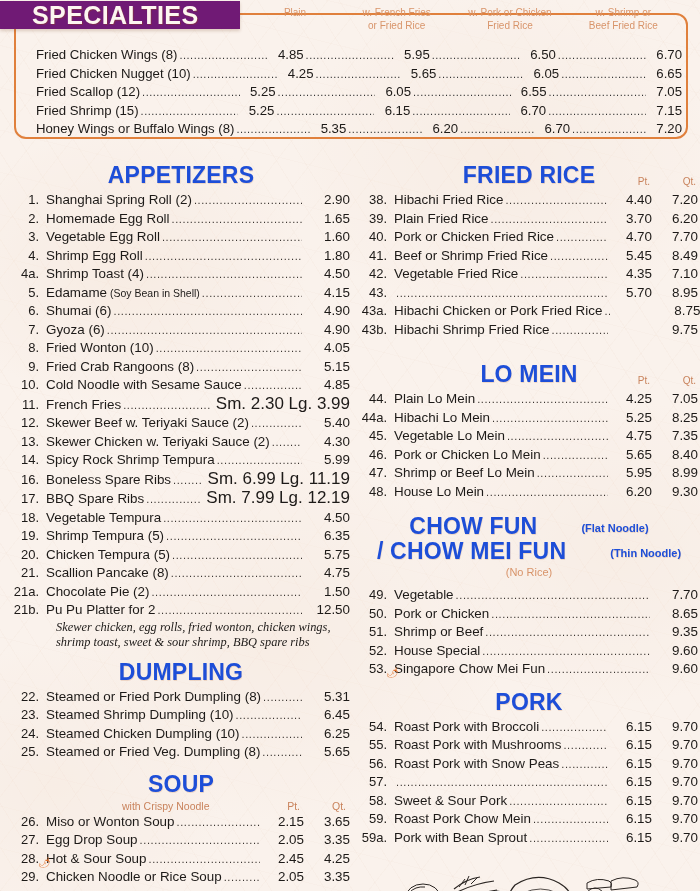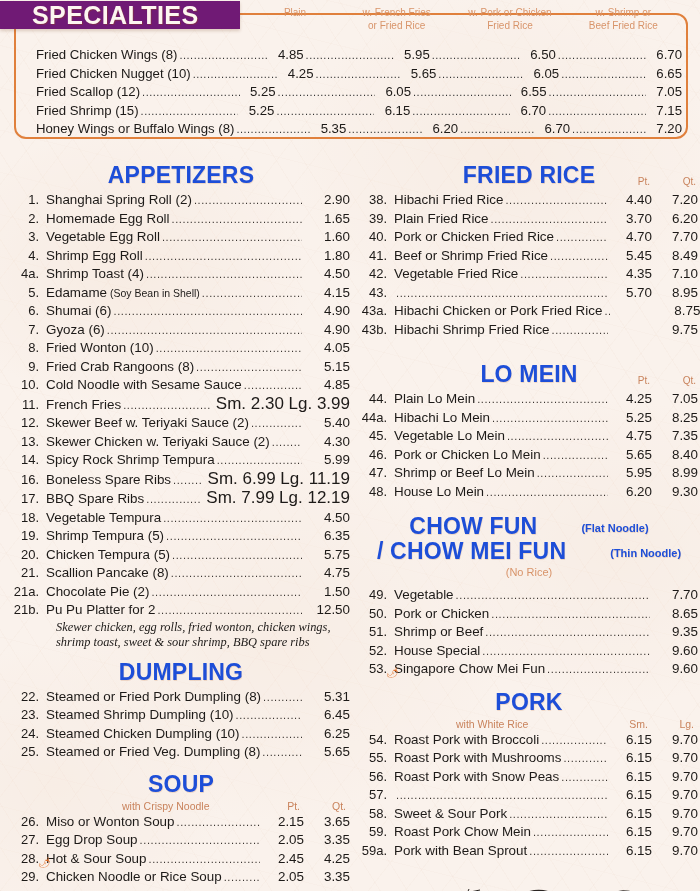--- a/index.html
+++ b/index.html
@@ -681,25 +681,20 @@
             <span class="pep">
               <span>🌶</span>
             </span>
             <span class="nm">Singapore Chow Mei Fun</span>
             <span class="dots"></span>
             <span class="pr prfull">9.60</span>
           </div>
         </div>
 
       <div class="sect-head" style="margin-top:10px">PORK</div>
-      <div class="note-line">
-        <span class="lbl" style="padding-left:96px">with White Rice</span>
-        <i>Sm.</i>
-        <i>Lg.</i>
-      </div>
       <div id="pork-list">
           <div class="item">
             <span class="num">54.</span>
             <span class="nm">Roast Pork with Broccoli</span>
             <span class="dots"></span>
             <span class="pr pr1">6.15</span>
             <span class="pr pr2">9.70</span>
           </div>
           <div class="item">
             <span class="num">55.</span>

